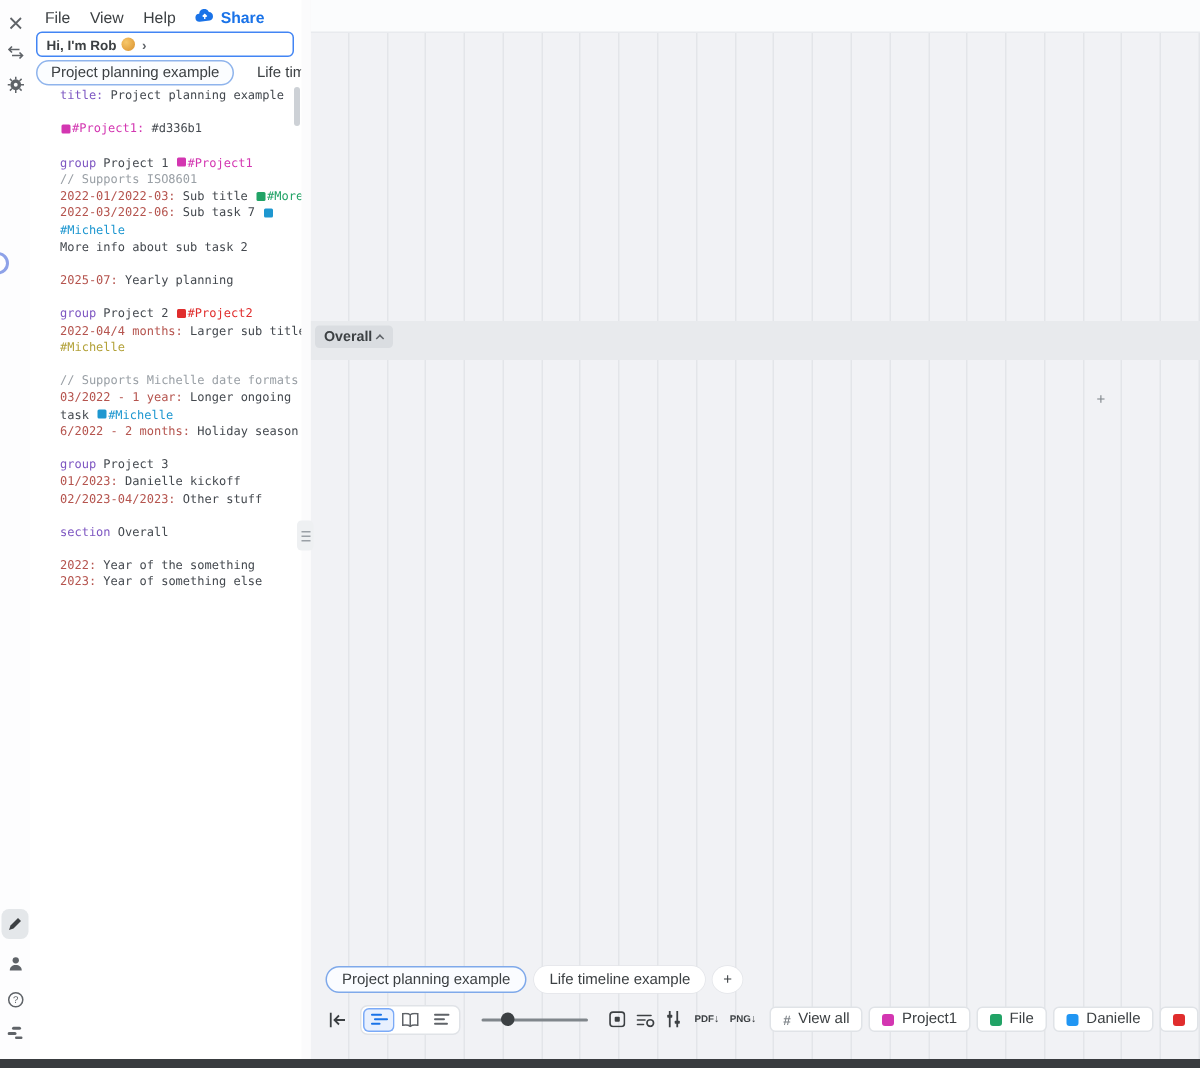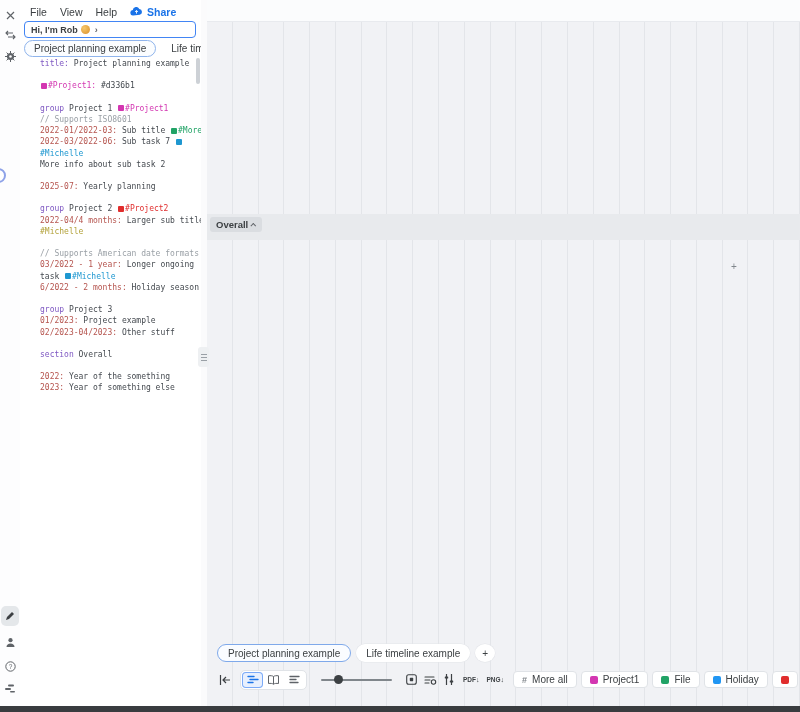--- a/index.html
+++ b/index.html
@@ -157,27 +157,27 @@
       <div class="cline"><span class="c-dt">2022-03/2022-06:</span><span class="c-tx"> Sub task 7 </span><span class="sq" style="background: rgb(30, 151, 208);"></span></div>
       <div class="cline"><span class="c-blue">#Michelle</span></div>
       <div class="cline"><span class="c-tx">More info about sub task 2</span></div>
       <div class="cline">&nbsp;</div>
       <div class="cline"><span class="c-dt">2025-07:</span><span class="c-tx"> Yearly planning</span></div>
       <div class="cline">&nbsp;</div>
       <div class="cline"><span class="c-kw">group</span><span class="c-tx"> Project 2 </span><span class="sq" style="background: rgb(224, 45, 45);"></span><span class="c-red">#Project2</span></div>
       <div class="cline"><span class="c-dt">2022-04/4 months:</span><span class="c-tx"> Larger sub title </span><span class="sq" style="background: rgb(242, 196, 42);"></span></div>
       <div class="cline"><span class="c-yellow">#Michelle</span></div>
       <div class="cline">&nbsp;</div>
-      <div class="cline"><span class="c-cm">// Supports American date formats</span></div>
+      <div class="cline"><span class="c-cm">// Supports Michelle date formats</span></div>
       <div class="cline"><span class="c-dt">03/2022 - 1 year:</span><span class="c-tx"> Longer ongoing</span></div>
       <div class="cline"><span class="c-tx">task </span><span class="sq" style="background: rgb(30, 151, 208);"></span><span class="c-blue">#Michelle</span></div>
       <div class="cline"><span class="c-dt">6/2022 - 2 months:</span><span class="c-tx"> Holiday season</span></div>
       <div class="cline">&nbsp;</div>
       <div class="cline"><span class="c-kw">group</span><span class="c-tx"> Project 3</span></div>
-      <div class="cline"><span class="c-dt">01/2023:</span><span class="c-tx"> Project example</span></div>
+      <div class="cline"><span class="c-dt">01/2023:</span><span class="c-tx"> Danielle kickoff</span></div>
       <div class="cline"><span class="c-dt">02/2023-04/2023:</span><span class="c-tx"> Other stuff</span></div>
       <div class="cline">&nbsp;</div>
       <div class="cline"><span class="c-kw">section</span><span class="c-tx"> Overall</span></div>
       <div class="cline">&nbsp;</div>
       <div class="cline"><span class="c-dt">2022:</span><span class="c-tx"> Year of the something</span></div>
       <div class="cline"><span class="c-dt">2023:</span><span class="c-tx"> Year of something else</span></div>
     </div>
   <div id="ed-scrollthumb"></div>
 </div>
 
@@ -329,33 +329,33 @@
       <span>PDF</span>
         <span class="dl">↓</span>
     </div>
     <div class="mini-label" style="margin-left:7px">
       <span>PNG</span>
         <span class="dl">↓</span>
     </div>
     <div id="legend">
         <div class="chip">
           <span class="hash">#</span>
-          <span>More all</span>
+          <span>View all</span>
         </div>
         <div class="chip">
           <span class="swatch" style="background: rgb(211, 54, 177);"></span>
           <span>Project1</span>
         </div>
         <div class="chip">
           <span class="swatch" style="background: rgb(33, 163, 102);"></span>
           <span>File</span>
         </div>
         <div class="chip">
           <span class="swatch" style="background: rgb(33, 150, 243);"></span>
-          <span>Holiday</span>
+          <span>Danielle</span>
         </div>
         <div class="chip">
           <span class="swatch" style="background: rgb(224, 45, 45);"></span>
         </div>
       </div>
   </div>
 </div>
 
 <div id="dark-bar"></div>
 

